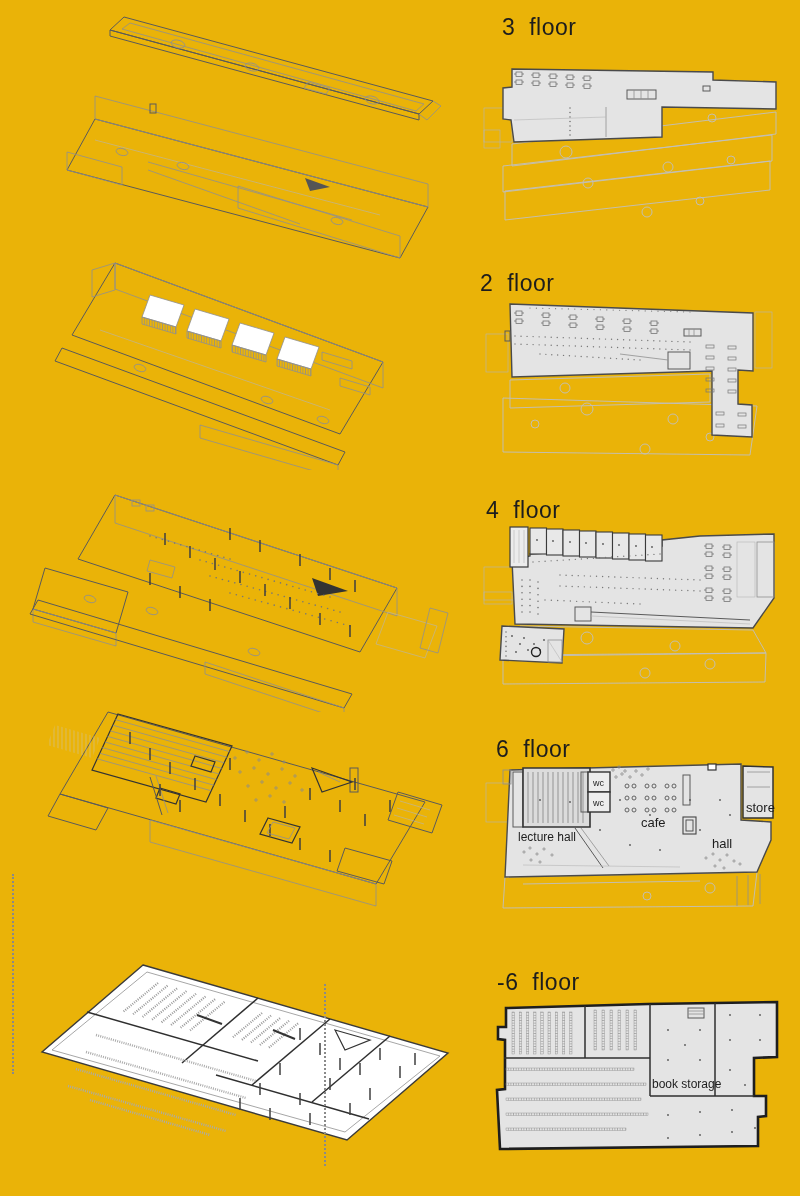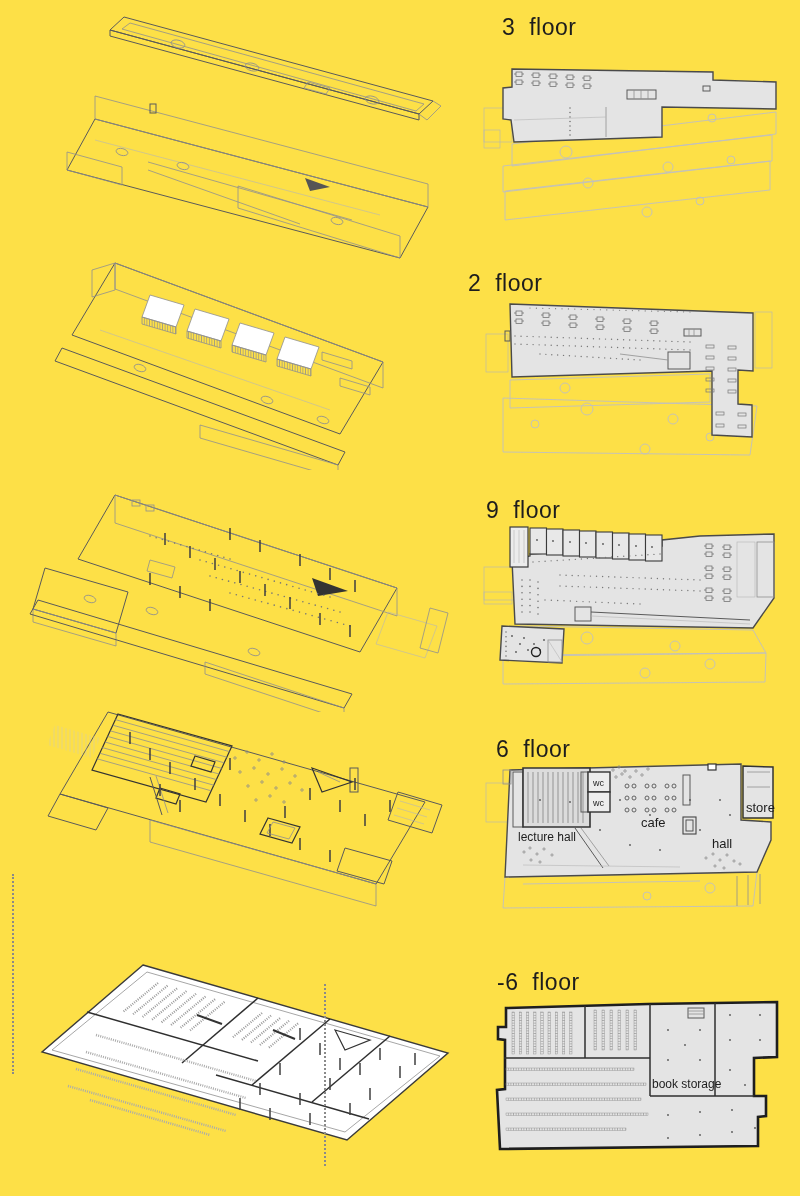--- a/index.html
+++ b/index.html
@@ -1,16 +1,16 @@
 <!DOCTYPE html>
 <html style="--plan-fill: #e4e4e4; --plan-outline: #4a4a4a; --basement-outline: #1e1e1e; --ghost-line: #c0c0c0; --hatch-line: #a8a8a8; --text: #1d1d1d;"><head>
 <meta charset="utf-8">
 <style>
   html,body{margin:0;padding:0;background:#fff;}
-  #page{position:relative;width:800px;height:1196px;background:#fde047;overflow:hidden;
+  #page{position:relative;width:800px;height:1196px;background:#eab308;overflow:hidden;
         font-family:"Liberation Sans",sans-serif;}
   #page svg{position:absolute;display:block;}
   .floor-label{position:absolute;font-size:23px;color:var(--text,#1d1d1d);
         letter-spacing:.5px;word-spacing:7px;white-space:nowrap;}
   .cutline{position:absolute;width:0;border-left:2px dotted #8a8a8a;}
   
   .ghost{stroke:var(--ghost-line,#c0c0c0);fill:none;stroke-width:.9;}
   .ghostc{stroke:var(--ghost-line,#c0c0c0);fill:none;stroke-width:.9;}
   .act{fill:var(--plan-fill,#e4e4e4);stroke:var(--plan-outline,#4a4a4a);stroke-width:1.4;}
   .actb{fill:var(--plan-fill,#e4e4e4);stroke:var(--basement-outline,#1e1e1e);stroke-width:2.6;stroke-linejoin:miter;}
@@ -399,21 +399,21 @@
       </g>
     <line x1="606" y1="107" x2="606" y2="137" class="ln"></line>
     <line x1="514" y1="120" x2="606" y2="117" class="thin"></line>
     <rect x="627" y="90" width="29" height="9" class="ln2" fill="#fff"></rect>
     <line x1="634" y1="90" x2="634" y2="99" class="ln"></line>
       <line x1="641" y1="90" x2="641" y2="99" class="ln"></line>
       <line x1="648" y1="90" x2="648" y2="99" class="ln"></line>
     <rect x="703" y="86" width="7" height="5" class="ln2" fill="#fff"></rect>
   </svg>
 
-  <div class="floor-label" style="left:468px;top:270px">2 floor</div>
+  <div class="floor-label" style="left:480px;top:270px">2 floor</div>
   <svg style="left:480px;top:296px" width="320" height="168" viewBox="480 296 320 168">
     <polygon points="510,380 710,374 710,402 510,408" class="ghost"></polygon>
     <polygon points="503,398 757,406 750,455 503,452" class="ghost"></polygon>
     <circle cx="565" cy="388" r="5" class="ghostc"></circle>
       <circle cx="587" cy="409" r="6" class="ghostc"></circle>
     <circle cx="535" cy="424" r="4" class="ghostc"></circle>
       <circle cx="673" cy="419" r="5" class="ghostc"></circle>
     <circle cx="710" cy="437" r="4" class="ghostc"></circle>
       <circle cx="645" cy="449" r="5" class="ghostc"></circle>
     <rect x="486" y="334" width="22" height="38" fill="url(#patVl)" class="thin"></rect>
@@ -556,21 +556,21 @@
         <rect x="728" y="379" width="8" height="3"></rect>
       <rect x="706" y="389" width="8" height="3"></rect>
         <rect x="728" y="390" width="8" height="3"></rect>
       <rect x="716" y="412" width="8" height="3"></rect>
         <rect x="738" y="413" width="8" height="3"></rect>
       <rect x="716" y="424" width="8" height="3"></rect>
         <rect x="738" y="425" width="8" height="3"></rect>
     </g>
   </svg>
 
-  <div class="floor-label" style="left:486px;top:497px">9 floor</div>
+  <div class="floor-label" style="left:486px;top:497px">4 floor</div>
   <svg style="left:480px;top:518px" width="320" height="180" viewBox="480 518 320 180">
     <polygon points="520,626 753,630 766,653 528,656" class="ghost"></polygon>
     <polygon points="503,655 766,653 765,682 503,684" class="ghost"></polygon>
     <circle cx="587" cy="638" r="6" class="ghostc"></circle>
       <circle cx="675" cy="646" r="5" class="ghostc"></circle>
     <circle cx="645" cy="673" r="5" class="ghostc"></circle>
       <circle cx="710" cy="664" r="5" class="ghostc"></circle>
     <rect x="484" y="567" width="36" height="33" fill="url(#patVl)" class="thin"></rect>
     <rect x="484" y="592" width="28" height="12" fill="url(#patVl)" class="thin"></rect>
     <polygon points="512,560 530,556 530,554 662,546 662,540 700,536 774,534 774,598 753,628 515,624" class="act"></polygon>

